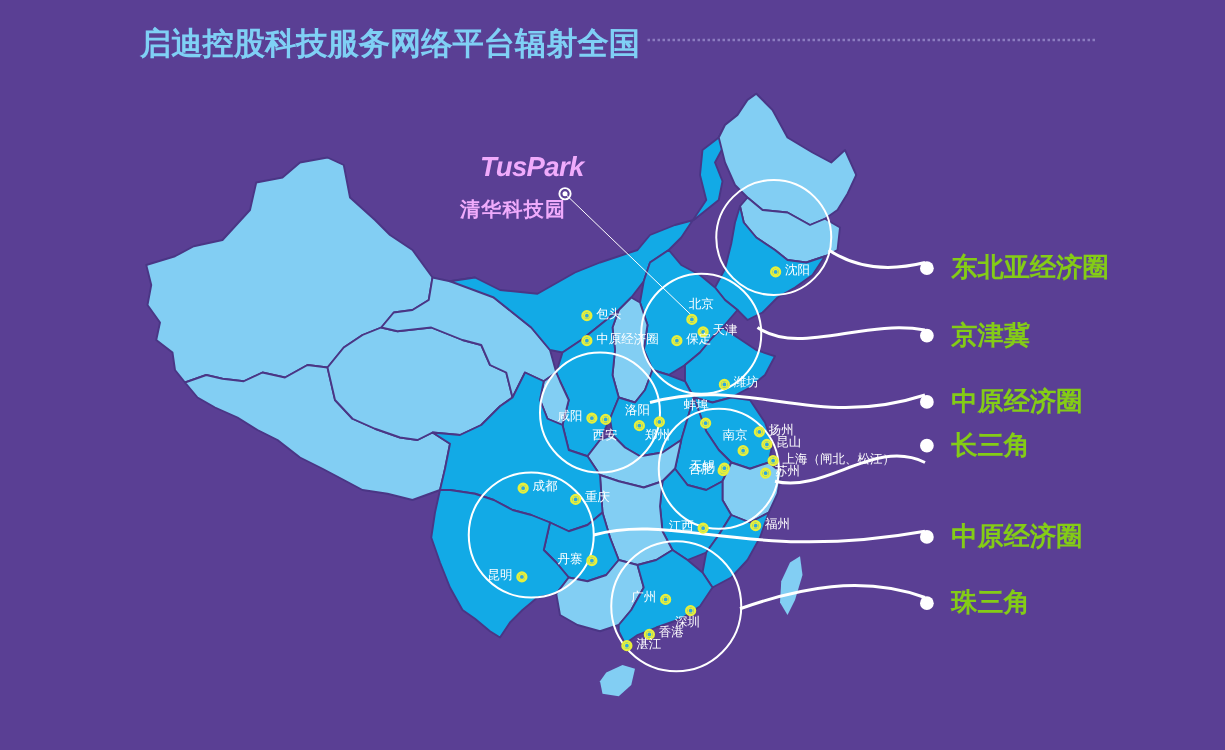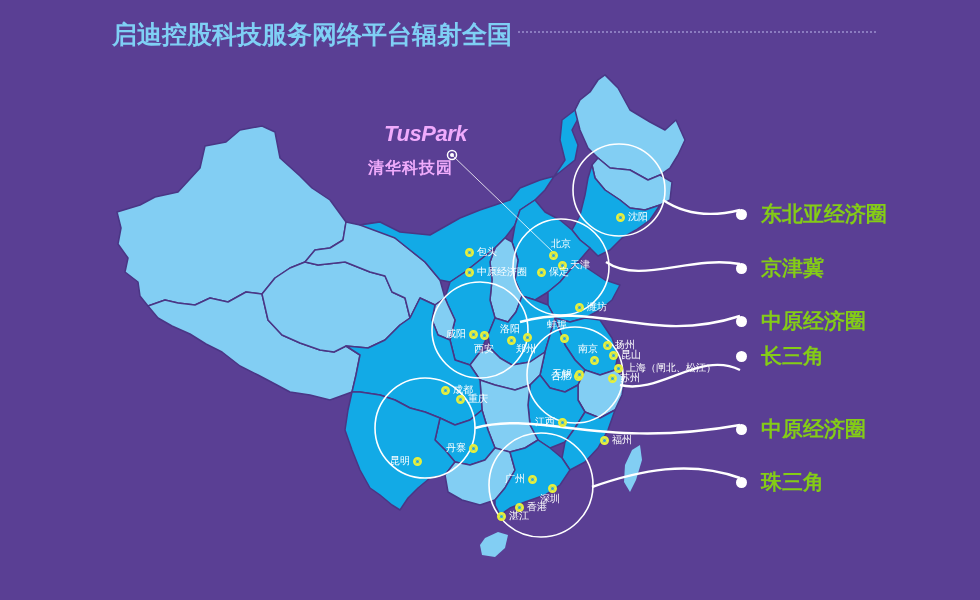--- a/index.html
+++ b/index.html
@@ -221,41 +221,41 @@
     <span>昆山</span>
   </div>
 <div class="city" style="left:614px;top:362px">
     <span class="marker marker-l"></span>
     <span>上海（闸北、松江）</span>
   </div>
 <div class="city" style="left:608px;top:372px">
     <span class="marker marker-l"></span>
     <span>苏州</span>
   </div>
-<div class="city" style="left:441px;top:384px">
+<div class="city" style="left:414px;top:384px">
     <span class="marker marker-l"></span>
     <span>成都</span>
   </div>
 <div class="city" style="left:456px;top:393px">
     <span class="marker marker-l"></span>
     <span>重庆</span>
   </div>
 <div class="city" style="left:446px;top:442px">
     <span>丹寨</span>
     <span class="marker marker-r"></span>
   </div>
 <div class="city" style="left:390px;top:455px">
     <span>昆明</span>
     <span class="marker marker-r"></span>
   </div>
 <div class="city" style="left:535px;top:416px">
     <span>江西</span>
     <span class="marker marker-r"></span>
   </div>
-<div class="city" style="left:600px;top:434px">
+<div class="city" style="left:600px;top:414px">
     <span class="marker marker-l"></span>
     <span>福州</span>
   </div>
 <div class="city" style="left:505px;top:473px">
     <span>广州</span>
     <span class="marker marker-r"></span>
   </div>
 <div class="city" style="left:548px;top:484px">
     <span class="marker"></span>
   </div>

